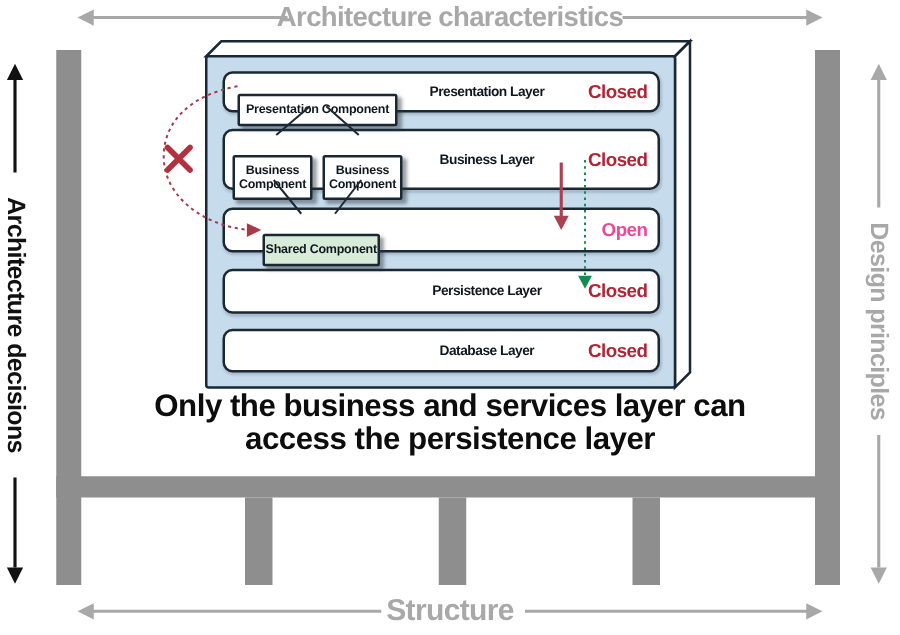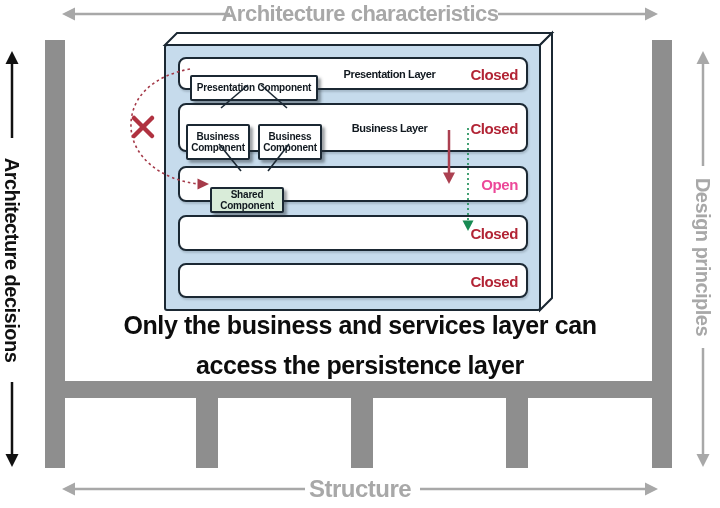--- a/index.html
+++ b/index.html
@@ -68,36 +68,38 @@
   <span class="status" style="color: rgb(178, 36, 53);">Closed</span>
 </div>
 <div class="row" style="top:103px;height:49px">
   <span class="lname">Business Layer</span>
   <span class="status" style="color: rgb(178, 36, 53);">Closed</span>
 </div>
 <div class="row" style="top:166px;height:36px">
   <span class="status" style="color: #ec4899;">Open</span>
 </div>
 <div class="row" style="top:215px;height:36px">
+  <span class="lname">Persistence Layer</span>
   <span class="status" style="color: rgb(178, 36, 53);">Closed</span>
 </div>
 <div class="row" style="top:263px;height:35px">
+  <span class="lname">Database Layer</span>
   <span class="status" style="color: rgb(178, 36, 53);">Closed</span>
 </div>
 
 <div class="comp" style="left:190px;top:59px;width:128px;height:26px">
   <span>Presentation Component</span>
 </div>
 <div class="comp" style="left:186px;top:108px;width:64px;height:36px">
   <span>Business Component</span>
 </div>
 <div class="comp" style="left:258px;top:108px;width:64px;height:36px">
   <span>Business Component</span>
 </div>
-<div class="comp shared" style="left:210px;top:171px;width:74px;height:26px">
+<div class="comp shared" style="left:210px;top:171px;width:94px;height:26px">
   <span>Shared Component</span>
 </div>
 
 <svg id="overlay" class="svg-abs" width="720" height="508">
 
   <g stroke="#a8a8a8" fill="#a8a8a8">
     <polygon points="62,14 75,7.5 75,20.5" stroke="none"></polygon>
     <line x1="74" y1="14" x2="230" y2="14" stroke-width="2.5"></line>
     <line x1="498" y1="14" x2="646" y2="14" stroke-width="2.5"></line>
     <polygon points="658,14 645,7.5 645,20.5" stroke="none"></polygon>
@@ -153,13 +155,13 @@
 
 <div class="axis-label axis-gray" style="left:0;top:0;width:720px;height:28px;line-height:28px;font-size:22px">Architecture characteristics</div>
 
 <div class="axis-label axis-gray" style="left:0;top:476px;width:720px;height:26px;line-height:26px;font-size:24px">Structure</div>
 
 <div class="axis-label axis-black rot" style="left:-113px;top:248px;width:250px;height:24px;line-height:24px;font-size:20px">Architecture decisions</div>
 
 <div class="axis-label axis-gray rot" style="left:603px;top:245px;width:200px;height:24px;line-height:24px;font-size:20px">Design principles</div>
 
 <div class="caption" style="top:312px">Only the business and services layer can</div>
-<div class="caption" style="top:352px">access the persistence layer</div>
+<div class="caption" style="top:338px">access the persistence layer</div>
 
 </body></html>

